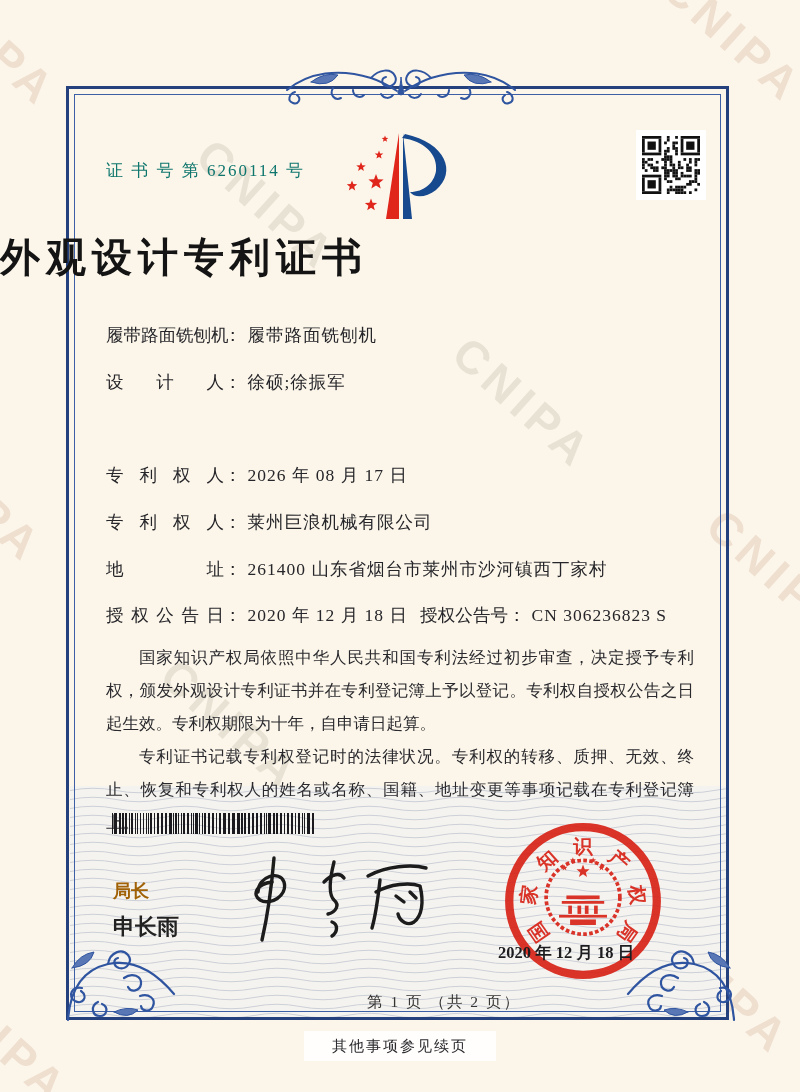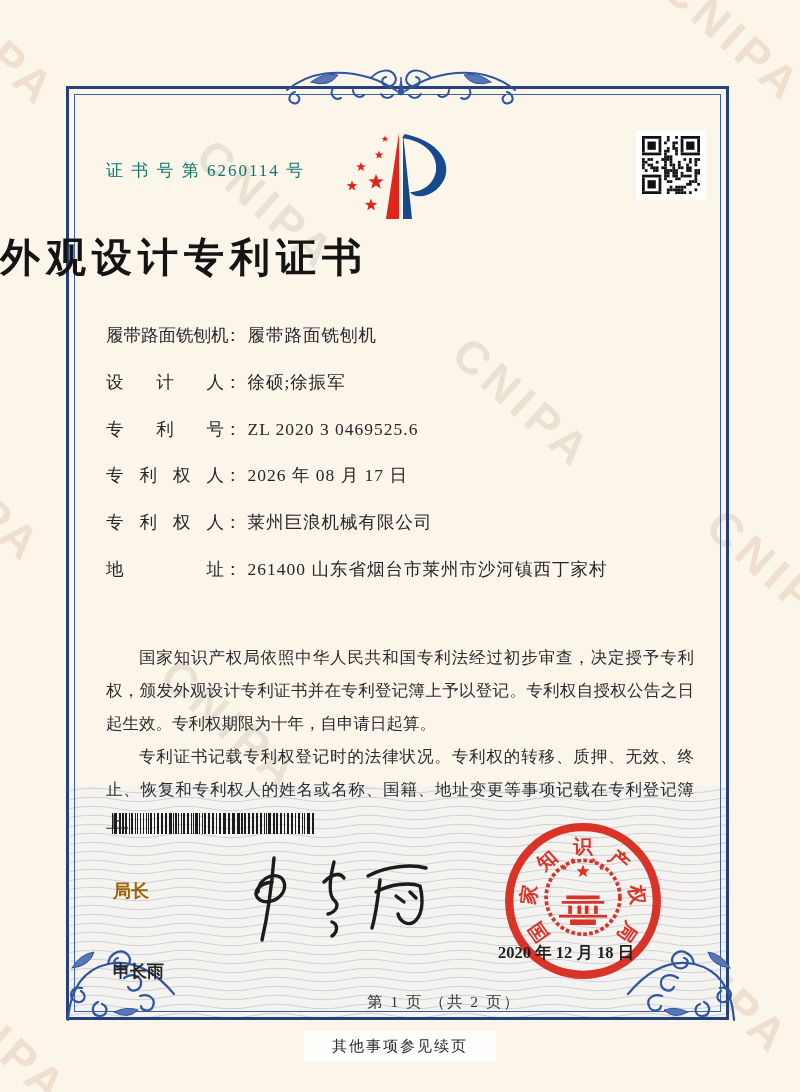--- a/index.html
+++ b/index.html
@@ -70,21 +70,21 @@
   }
   .paras p{ margin:0; text-indent:2em; }
   
   .barcode{ position:absolute; left:112px; top:813px; z-index:4; }
   .sig-title{
     position:absolute; left:113px; top:879px; z-index:4;
     font-family:"Liberation Sans", sans-serif; font-weight:bold; font-size:18px; color:#a16207;
   }
   .sig-name{
     position:absolute; left:113px; top:912px; z-index:4;
-    font-family:"Liberation Sans", sans-serif; font-weight:bold; font-size:17px; color:#222;margin-top:48px;
+    font-family:"Liberation Sans", sans-serif; font-weight:bold; font-size:22px; color:#222;
   }
   .sig-script{ position:absolute; left:228px; top:852px; z-index:4; }
   .seal{ position:absolute; left:500px; top:818px; z-index:5; opacity:0.93; }
   .seal-date{
     position:absolute; left:498px; top:942px; width:156px; z-index:6;
     font-size:16.5px; font-weight:bold; color:#1d1d20; white-space:nowrap;
   }
   .pageinfo{
     position:absolute; left:0; top:992px; width:100%; text-align:center; z-index:4;
     font-size:15.5px; letter-spacing:2px; color:#333;margin-left:44px;
@@ -320,31 +320,34 @@
   </div>
 
   <div class="title">外观设计专利证书</div>
 
   <div class="frow" style="top:323px">
     <span class="flabel">履带路面铣刨机</span><span class="fcolon">：</span><span class="fvalue">履带路面铣刨机</span>
   </div>
   <div class="frow" style="top:370px">
     <span class="flabel">设计人</span><span class="fcolon">：</span><span class="fvalue">徐硕;徐振军</span>
   </div>
-  <div class="frow" style="top:417px">
-    <span class="flabel">专利号</span><span class="fcolon">：</span><span class="fvalue">ZL 2020 3 0469525.6</span>
-  </div>
   <div class="frow" style="top:463px">
     <span class="flabel">专利权人</span><span class="fcolon">：</span><span class="fvalue">2026 年 08 月 17 日</span>
   </div>
   <div class="frow" style="top:510px">
     <span class="flabel">专利权人</span><span class="fcolon">：</span><span class="fvalue">莱州巨浪机械有限公司</span>
   </div>
   <div class="frow" style="top:557px">
     <span class="flabel">地址</span><span class="fcolon">：</span><span class="fvalue">261400 山东省烟台市莱州市沙河镇西丁家村</span>
+  </div>
+  <div class="frow" style="top:603px">
+    <span class="flabel">授权公告日</span><span class="fcolon">：</span><span class="fvalue">2020 年 12 月 18 日</span>
+    <span class="fright">
+      <span class="flabel">授权公告号</span><span class="fcolon">：</span><span class="fvalue">CN 306236823 S</span>
+    </span>
   </div>
 
   <div class="paras">
     <p>国家知识产权局依照中华人民共和国专利法经过初步审查，决定授予专利权，颁发外观设计专利证书并在专利登记簿上予以登记。专利权自授权公告之日起生效。专利权期限为十年，自申请日起算。</p>
     <p>专利证书记载专利权登记时的法律状况。专利权的转移、质押、无效、终止、恢复和专利权人的姓名或名称、国籍、地址变更等事项记载在专利登记簿上。</p>
   </div>
 
   <svg class="barcode" id="barcode" width="208" height="21" xmlns="http://www.w3.org/2000/svg">
       <rect x="0" y="0" width="1" height="21" fill="#1a1a1f"></rect>
       <rect x="2" y="0" width="3" height="21" fill="#1a1a1f"></rect>

